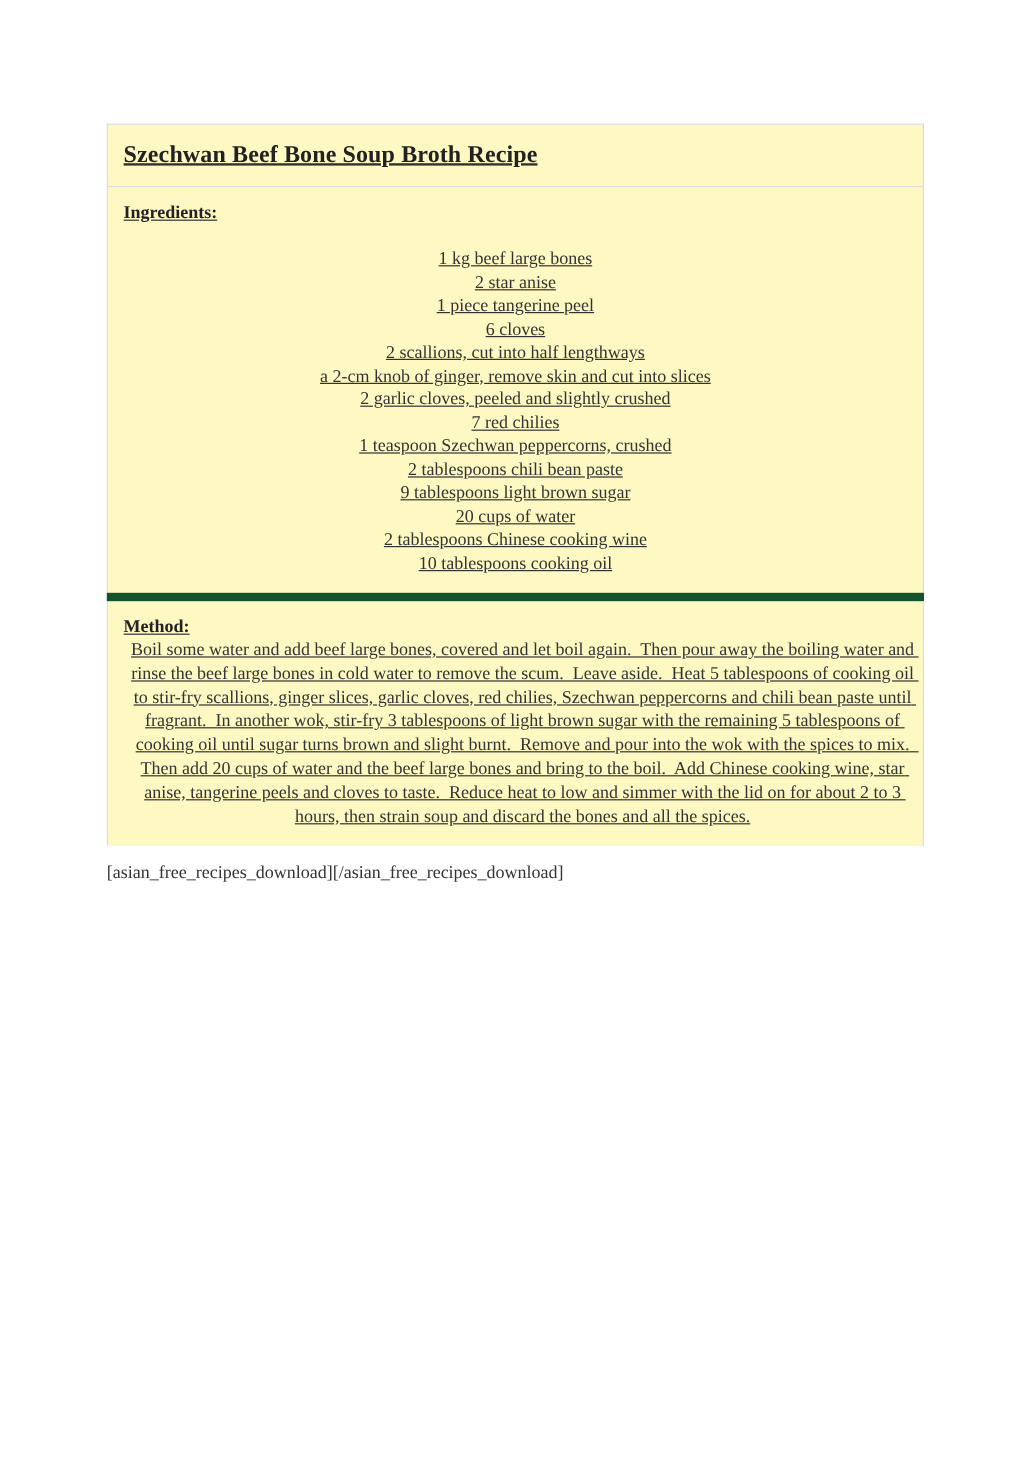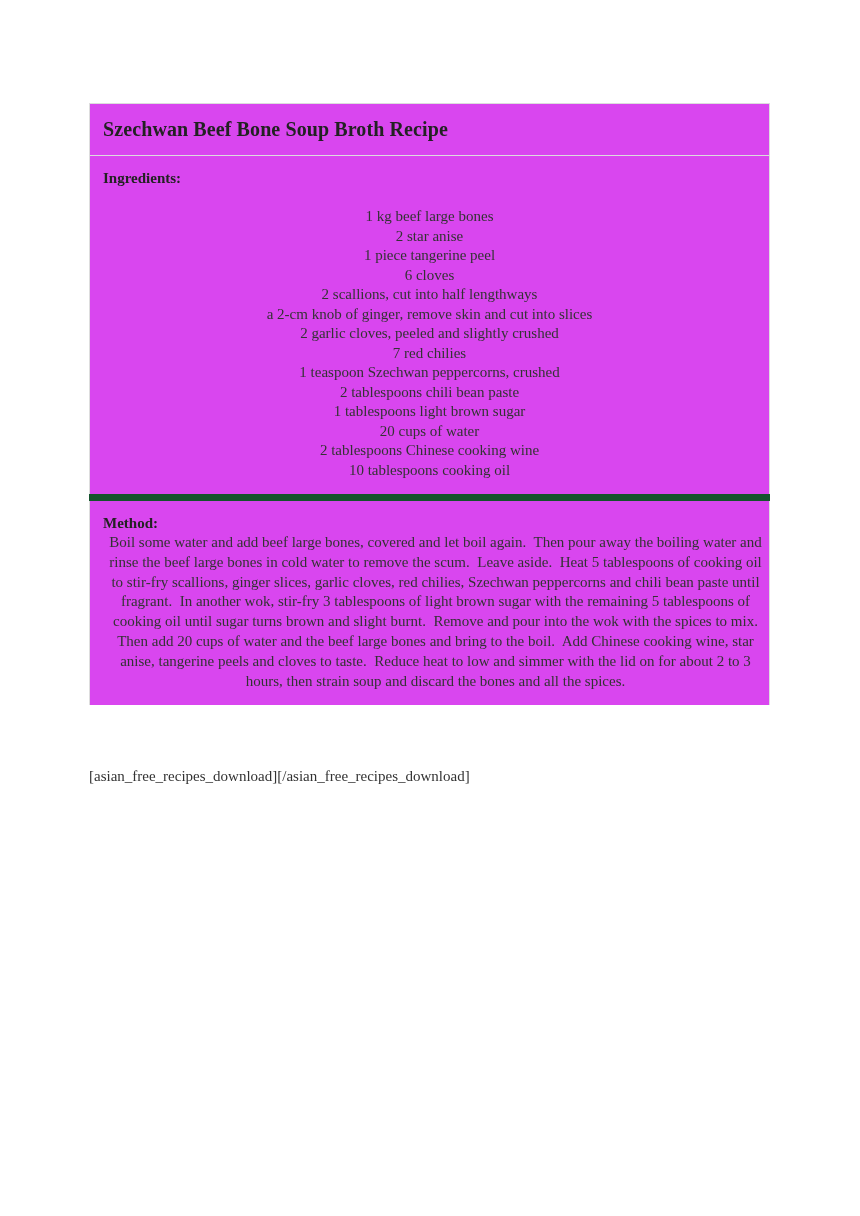--- a/index.html
+++ b/index.html
@@ -33,21 +33,22 @@
     width: 681px;
     border-collapse: collapse;
     border-spacing: 0;
     table-layout: fixed;
   }
   .recipe-table td {
     border: 1px solid #dddddd;
     border-bottom: 0;
     padding: 0;
     vertical-align: top;
-    background: #d946ef;
+    background: #fef9c3;
+    text-decoration: underline;
   }
   .recipe-table tr:first-child td {
     border-bottom: 1px solid #dddddd;
   }
   .recipe-table tr.ingredients-row td {
     border-bottom: 7px solid #14532d;
   }
   .recipe-table tr.method-row td {
     border-bottom: 0;
   }
@@ -106,21 +107,20 @@
 
   
   .footer-tag {
     position: absolute;
     left: 89px;
     top: 718px;
     font-size: 15px;
     line-height: 20px;
     color: #333333;
     white-space: nowrap;
-    margin-top: 48px;
   }
 </style>
 </head>
 <body>
 
 <div class="page">
 
   <table class="recipe-table">
     <tbody>
       <tr class="title-row">
@@ -140,21 +140,21 @@
               <li>1 kg beef large bones</li>
               <li>2 star anise</li>
               <li>1 piece tangerine peel</li>
               <li>6 cloves</li>
               <li>2 scallions, cut into half lengthways</li>
               <li>a 2-cm knob of ginger, remove skin and cut into slices</li>
               <li>2 garlic cloves, peeled and slightly crushed</li>
               <li>7 red chilies</li>
               <li>1 teaspoon Szechwan peppercorns, crushed</li>
               <li>2 tablespoons chili bean paste</li>
-              <li>1 tablespoons light brown sugar</li>
+              <li>9 tablespoons light brown sugar</li>
               <li>20 cups of water</li>
               <li>2 tablespoons Chinese cooking wine</li>
               <li>10 tablespoons cooking oil</li>
             </ul>
           </div>
         </td>
       </tr>
 
       <tr class="method-row">
         <td>

